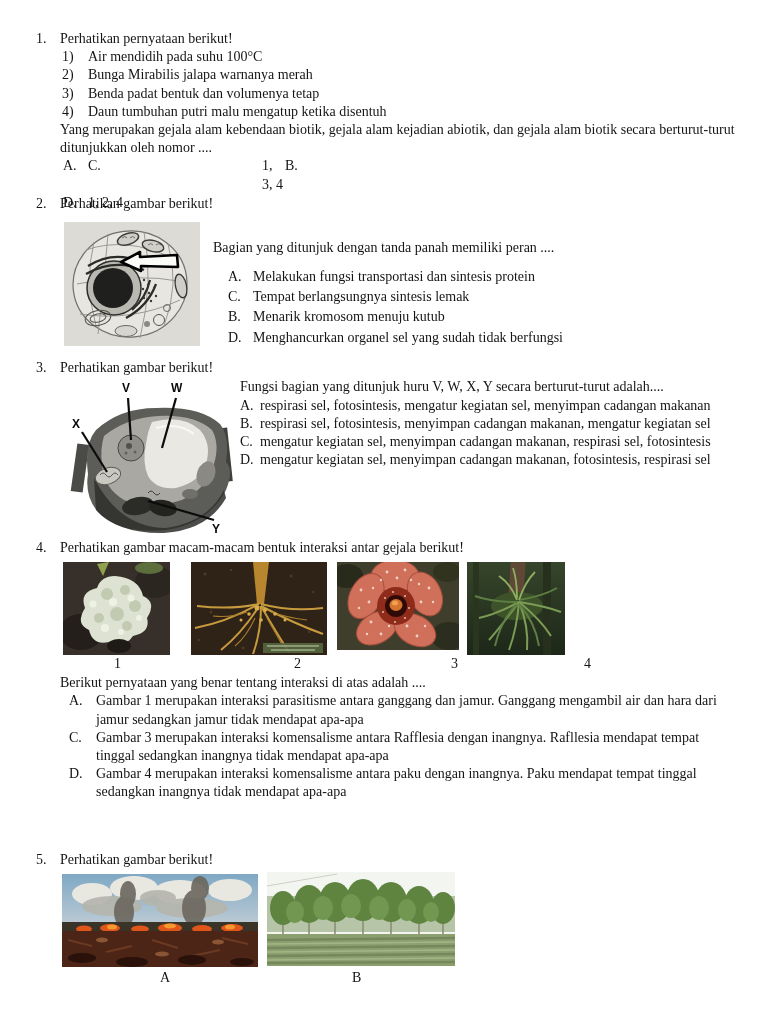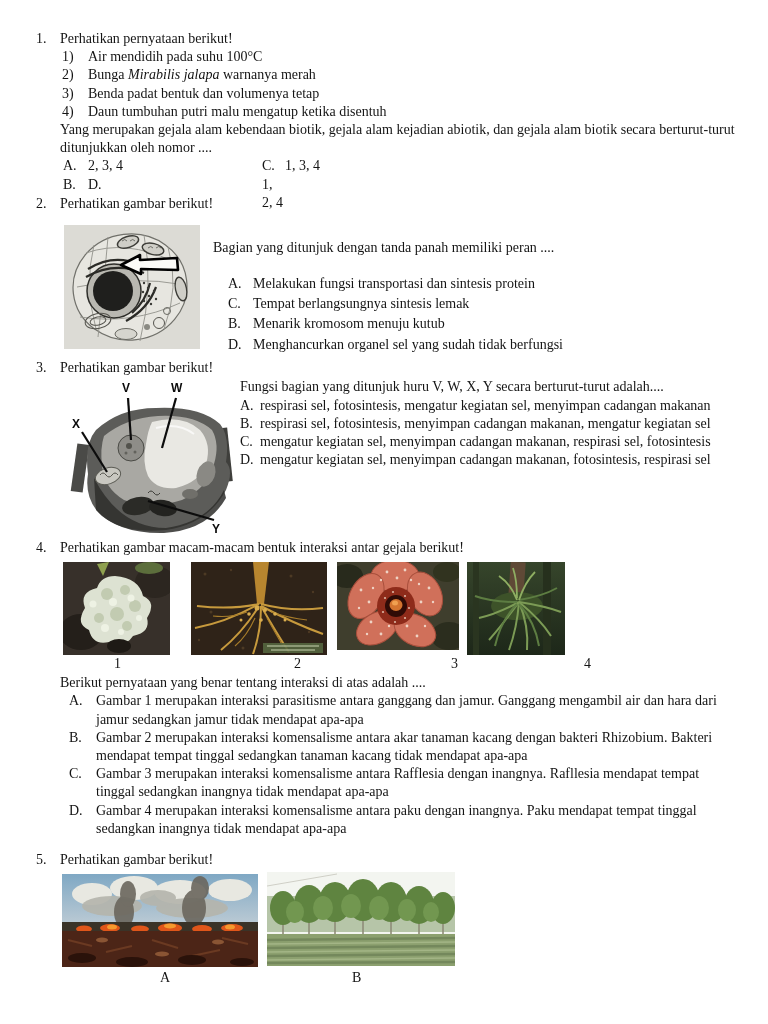--- a/index.html
+++ b/index.html
@@ -2,28 +2,28 @@
 <html><head>
 <meta charset="utf-8">
 <style>
   *{box-sizing:border-box;margin:0;padding:0}
   html,body{background:#ffffff}
   body{font-family:"Liberation Serif",serif;color:#141414}
   .page{position:relative;width:768px;height:1024px;background:#fff;overflow:hidden}
   .q{position:absolute;left:36px;width:702px;display:grid;grid-template-columns:24px 1fr;font-size:14px;line-height:18.2px}
   .qbody{min-width:0}
   .stmt{display:grid;grid-template-columns:26px 1fr;margin-left:2px}
-  .it{font-style:italic}
+  .it{}
   .optgrid{display:grid;grid-template-columns:25px 174px 23px auto;margin-left:3px}
   
   .row2{display:flex;align-items:center;margin-top:6px}
   .cellimg{flex:0 0 auto;margin-left:4px}
   .q2right{margin-left:13px;width:470px}
   .q2stem{margin-top:19px;line-height:20.4px}
-  .q2opts{padding-left:15px;margin-top:15px}
+  .q2opts{padding-left:15px;margin-top:8px}
   .q2opts .opt{padding-left:25px;line-height:20.4px}
   .q2opts .lbl{display:inline-block;width:25px;margin-left:-25px}
   
   .row3{display:flex;align-items:flex-start;margin-top:1px}
   .plantimg{flex:0 0 auto}
   .q3right{width:494px;line-height:18.3px}
   .hang20{padding-left:20px}
   .hang20 .lbl{display:inline-block;width:20px;margin-left:-20px}
   
   .figrow4{position:relative;height:93px;margin-top:5px}
@@ -61,21 +61,20 @@
         <span>3)</span>
         <span>Benda padat bentuk dan volumenya tetap</span>
       </div>
       <div class="stmt">
         <span>4)</span>
         <span>Daun tumbuhan putri malu mengatup ketika disentuh</span>
       </div>
       <div>Yang merupakan gejala alam kebendaan biotik, gejala alam kejadian abiotik, dan gejala alam biotik secara berturut-turut ditunjukkan oleh nomor ....</div>
       <div class="optgrid">
         <span class="lbl">A.</span>
-        <span>2, 3, 4</span>
         <span class="lbl">C.</span>
         <span>1, 3, 4</span>
         <span class="lbl">B.</span>
         <span class="lbl">D.</span>
         <span>1, 2, 4</span>
       </div>
     </div>
   </section>
 
   <section class="q" style="top:195px">
@@ -350,21 +349,20 @@
       </div>
       <div class="figlabels4">
         <span style="left:54px">1</span>
         <span style="left:234px">2</span>
         <span style="left:391px">3</span>
         <span style="left:524px">4</span>
       </div>
       <div class="optwrap">
         <div>Berikut pernyataan yang benar tentang interaksi di atas adalah ....</div>
         <div class="hang27"><span class="lbl">A.</span><span>Gambar 1 merupakan interaksi parasitisme antara ganggang dan jamur. Ganggang mengambil air dan hara dari jamur sedangkan jamur tidak mendapat apa-apa</span></div>
-        <div class="hang27"><span class="lbl">B.</span><span>Gambar 2 merupakan interaksi komensalisme antara akar tanaman kacang dengan bakteri Rhizobium. Bakteri mendapat tempat tinggal sedangkan tanaman kacang tidak mendapat apa-apa</span></div>
         <div class="hang27"><span class="lbl">C.</span><span>Gambar 3 merupakan interaksi komensalisme antara Rafflesia dengan inangnya. Rafllesia mendapat tempat tinggal sedangkan inangnya tidak mendapat apa-apa</span></div>
         <div class="hang27"><span class="lbl">D.</span><span>Gambar 4 merupakan interaksi komensalisme antara paku dengan inangnya. Paku mendapat tempat tinggal sedangkan inangnya tidak mendapat apa-apa</span></div>
       </div>
     </div>
   </section>
 
   <section class="q" style="top:851px">
     <div>5.</div>
     <div class="qbody">
       <div>Perhatikan gambar berikut!</div>

